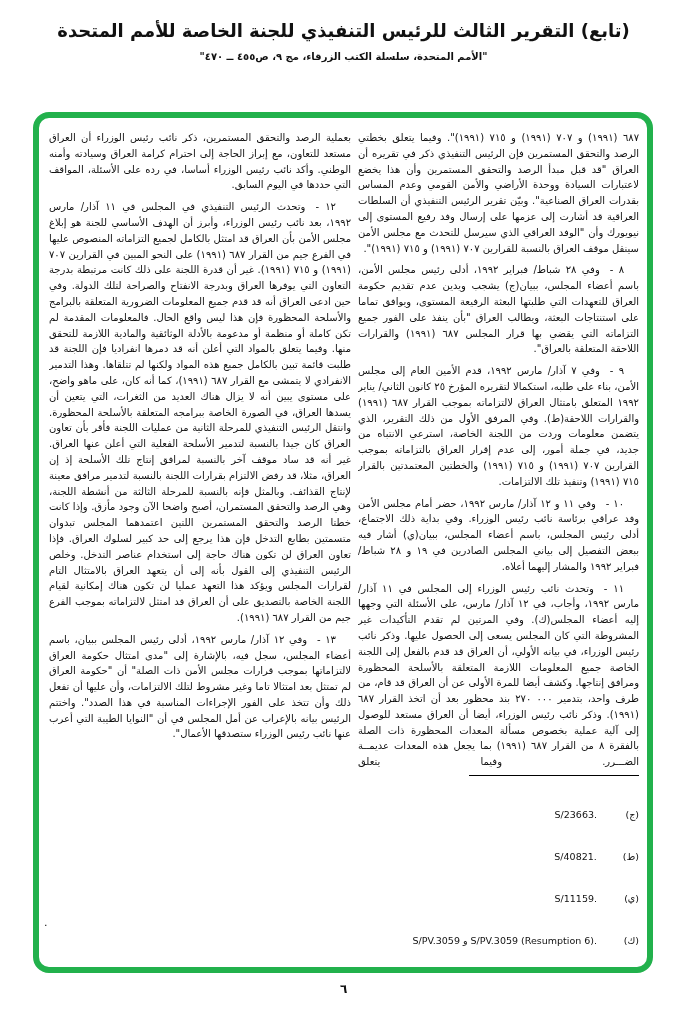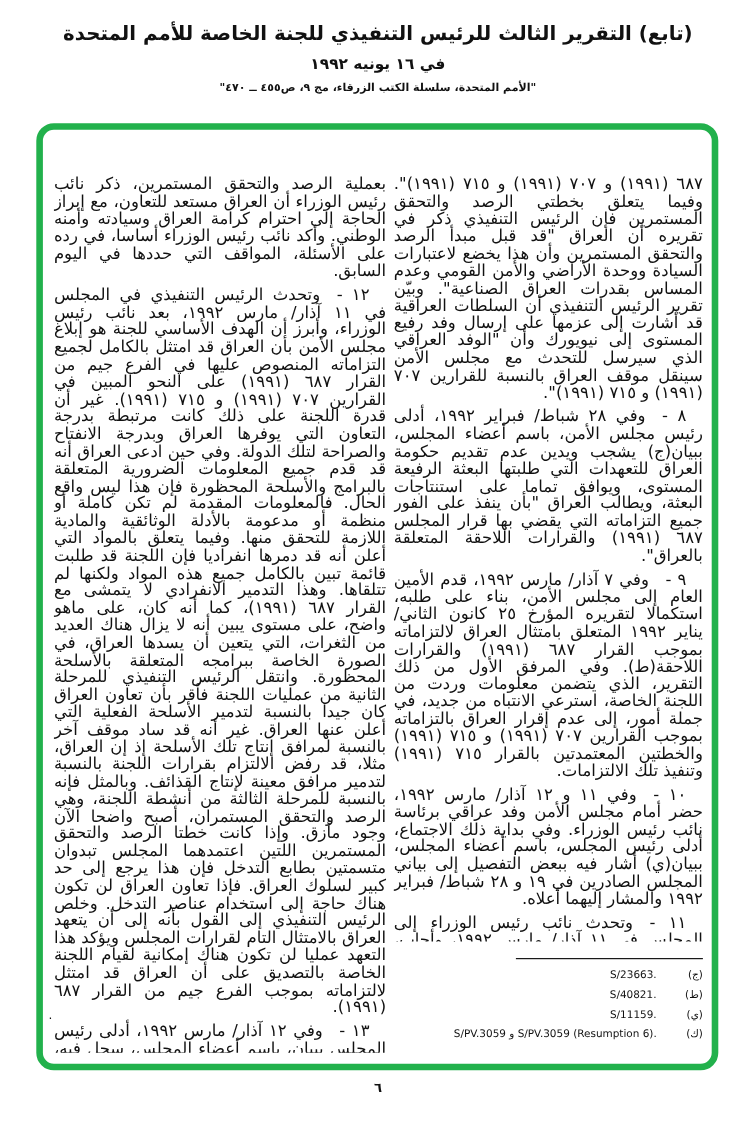--- a/index.html
+++ b/index.html
@@ -13,44 +13,43 @@
   .header .l2{font-size:14px;font-weight:bold;line-height:1.7;}
   .header .l3{font-size:10px;font-weight:bold;line-height:1.8;}
   
   .greenbox{
     position:absolute;left:33px;top:112px;width:620px;height:861px;
     border:6px solid var(--green,#22b14c);border-radius:16px;box-sizing:border-box;
   }
   
   .col{
     position:absolute;direction:rtl;text-align:justify;
-    font-size:15px;line-height:15.8px;overflow:hidden;margin-top:30px;
+    font-size:10px;line-height:15.8px;overflow:hidden;
   }
   .col-right{top:12px;right:8px;width:281px;bottom:111px;}
   .col-left{top:12px;left:10px;width:302px;bottom:10px;}
   .col p{margin:0 0 6px 0;}
   .col p.num{text-indent:15px;}
   .col p.jl{text-align-last:justify;}
   
   .footnotes{position:absolute;right:8px;bottom:14px;width:281px;direction:rtl;}
   .fn-sep{width:170px;border-top:1.5px solid #000;margin:0 0 9px auto;margin-right:0;}
   .fn-row{display:flex;direction:rtl;align-items:baseline;gap:26px;
           font-size:9.5px;line-height:12px;margin-bottom:6px;}
   .fn-marker{min-width:16px;text-align:right;}
-  .fn-text{direction:rtl;unicode-bidi:plaintext;}
+  .fn-text{direction:rtl;unicode-bidi:plaintext;margin-top:24px;}
   
   .page-number{position:absolute;top:982px;left:340px;font-size:12px;font-weight:bold;}
   .stray-mark{position:absolute;top:916px;left:44px;font-size:11px;}
 </style>
 </head>
 <body>
 
 <div class="header">
   <div class="l1">(تابع) التقرير الثالث للرئيس التنفيذي للجنة الخاصة للأمم المتحدة</div>
-  <div class="l2">في ١٦ يونيه ١٩٩٢</div>
   <div class="l3">"الأمم المتحدة، سلسلة الكتب الزرقاء، مج ٩، ص٤٥٥ ــ ٤٧٠"</div>
 </div>
 
 <div class="greenbox">
 
   <div class="col col-right">
     <p>٦٨٧ (١٩٩١) و ٧٠٧ (١٩٩١) و ٧١٥ (١٩٩١)". وفيما يتعلق بخطتي الرصد والتحقق المستمرين فإن الرئيس التنفيذي ذكر في تقريره أن العراق "قد قبل مبدأ الرصد والتحقق المستمرين وأن هذا يخضع لاعتبارات السيادة ووحدة الأراضي والأمن القومي وعدم المساس بقدرات العراق الصناعية". وبيّن تقرير الرئيس التنفيذي أن السلطات العراقية قد أشارت إلى عزمها على إرسال وفد رفيع المستوى إلى نيويورك وأن "الوفد العراقي الذي سيرسل للتحدث مع مجلس الأمن سينقل موقف العراق بالنسبة للقرارين ٧٠٧ (١٩٩١) و ٧١٥ (١٩٩١)".</p>
     <p class="num">٨ - وفي ٢٨ شباط/ فبراير ١٩٩٢، أدلى رئيس مجلس الأمن، باسم أعضاء المجلس، ببيان(ج) يشجب ويدين عدم تقديم حكومة العراق للتعهدات التي طلبتها البعثة الرفيعة المستوى، ويوافق تماما على استنتاجات البعثة، ويطالب العراق "بأن ينفذ على الفور جميع التزاماته التي يقضي بها قرار المجلس ٦٨٧ (١٩٩١) والقرارات اللاحقة المتعلقة بالعراق".</p>
     <p class="num">٩ - وفي ٧ آذار/ مارس ١٩٩٢، قدم الأمين العام إلى مجلس الأمن، بناء على طلبه، استكمالا لتقريره المؤرخ ٢٥ كانون الثاني/ يناير ١٩٩٢ المتعلق بامتثال العراق لالتزاماته بموجب القرار ٦٨٧ (١٩٩١) والقرارات اللاحقة(ط). وفي المرفق الأول من ذلك التقرير، الذي يتضمن معلومات وردت من اللجنة الخاصة، استرعي الانتباه من جديد، في جملة أمور، إلى عدم إقرار العراق بالتزاماته بموجب القرارين ٧٠٧ (١٩٩١) و ٧١٥ (١٩٩١) والخطتين المعتمدتين بالقرار ٧١٥ (١٩٩١) وتنفيذ تلك الالتزامات.</p>
     <p class="num">١٠ - وفي ١١ و ١٢ آذار/ مارس ١٩٩٢، حضر أمام مجلس الأمن وفد عراقي برئاسة نائب رئيس الوزراء. وفي بداية ذلك الاجتماع، أدلى رئيس المجلس، باسم أعضاء المجلس، ببيان(ي) أشار فيه ببعض التفصيل إلى بياني المجلس الصادرين في ١٩ و ٢٨ شباط/ فبراير ١٩٩٢ والمشار إليهما أعلاه.</p>

